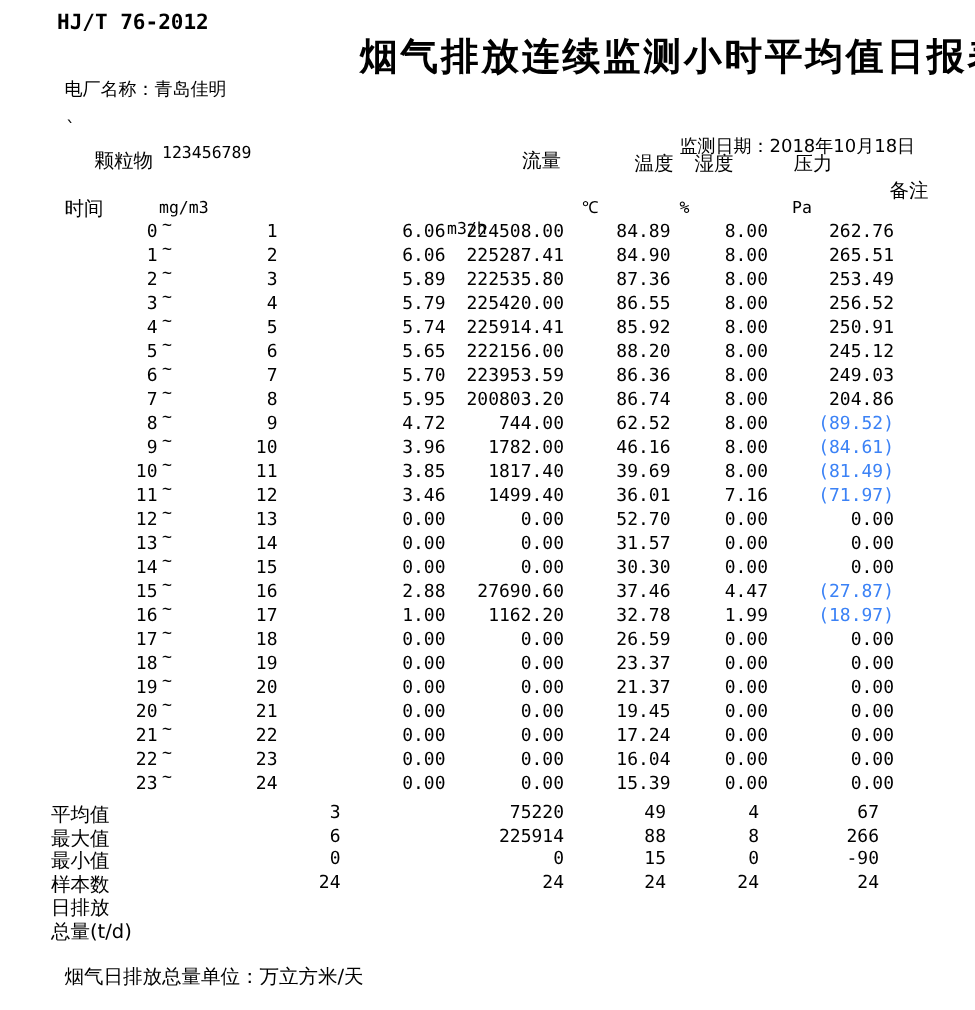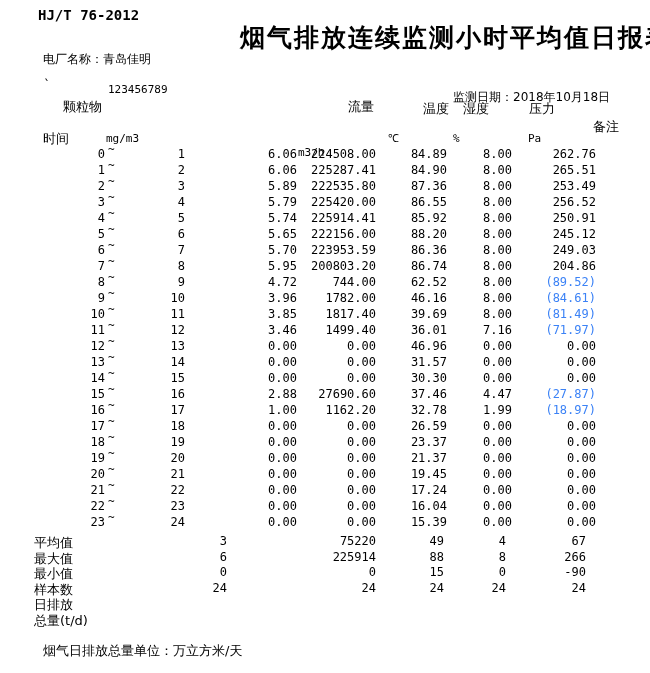--- a/index.html
+++ b/index.html
@@ -4,21 +4,21 @@
 <style>
   html,body{margin:0;padding:0;background:#ffffff;}
   .doc{position:relative;width:650px;height:673px;background:#fff;color:#000;
        font-family:"DejaVu Sans",sans-serif;overflow:hidden;margin-left:16px;}
   .abs{position:absolute;white-space:nowrap;}
 
   .std{left:22px;top:7px;font:bold 14px "DejaVu Sans Mono",monospace;}
   .title{left:224px;top:21px;font-weight:bold;font-size:25px;letter-spacing:2px;text-align:right;}
   .plant{left:27px;top:51px;font-size:12px;}
   .tick{left:28px;top:78px;font-size:12px;}
-  .serial{left:92px;top:83px;font:11px "DejaVu Sans Mono",monospace;}
+  .serial{left:92px;top:95px;font:11px "DejaVu Sans Mono",monospace;}
   .date{left:437px;top:89px;font-size:12px;}
 
   .h{font-size:13px;}
   .pm-h{left:47px;top:98px;}
   .time-h{left:27px;top:130px;}
   .flow-h{left:332px;top:98px;}
   .temp-h{left:407px;top:100px;}
   .hum-h{left:447px;top:100px;}
   .press-h{left:513px;top:100px;}
   .remark-h{left:577px;top:118px;}
@@ -202,21 +202,21 @@
         <span class="c temp">36.01</span>
         <span class="c hum">7.16</span>
         <span class="c press alarm">(71.97)</span>
       </div>
       <div class="row">
         <span class="c start">12</span>
         <span class="c tilde">~</span>
         <span class="c end">13</span>
         <span class="c pm">0.00</span>
         <span class="c flow">0.00</span>
-        <span class="c temp">46.96</span>
+        <span class="c temp">52.70</span>
         <span class="c hum">0.00</span>
         <span class="c press">0.00</span>
       </div>
       <div class="row">
         <span class="c start">13</span>
         <span class="c tilde">~</span>
         <span class="c end">14</span>
         <span class="c pm">0.00</span>
         <span class="c flow">0.00</span>
         <span class="c temp">31.57</span>

